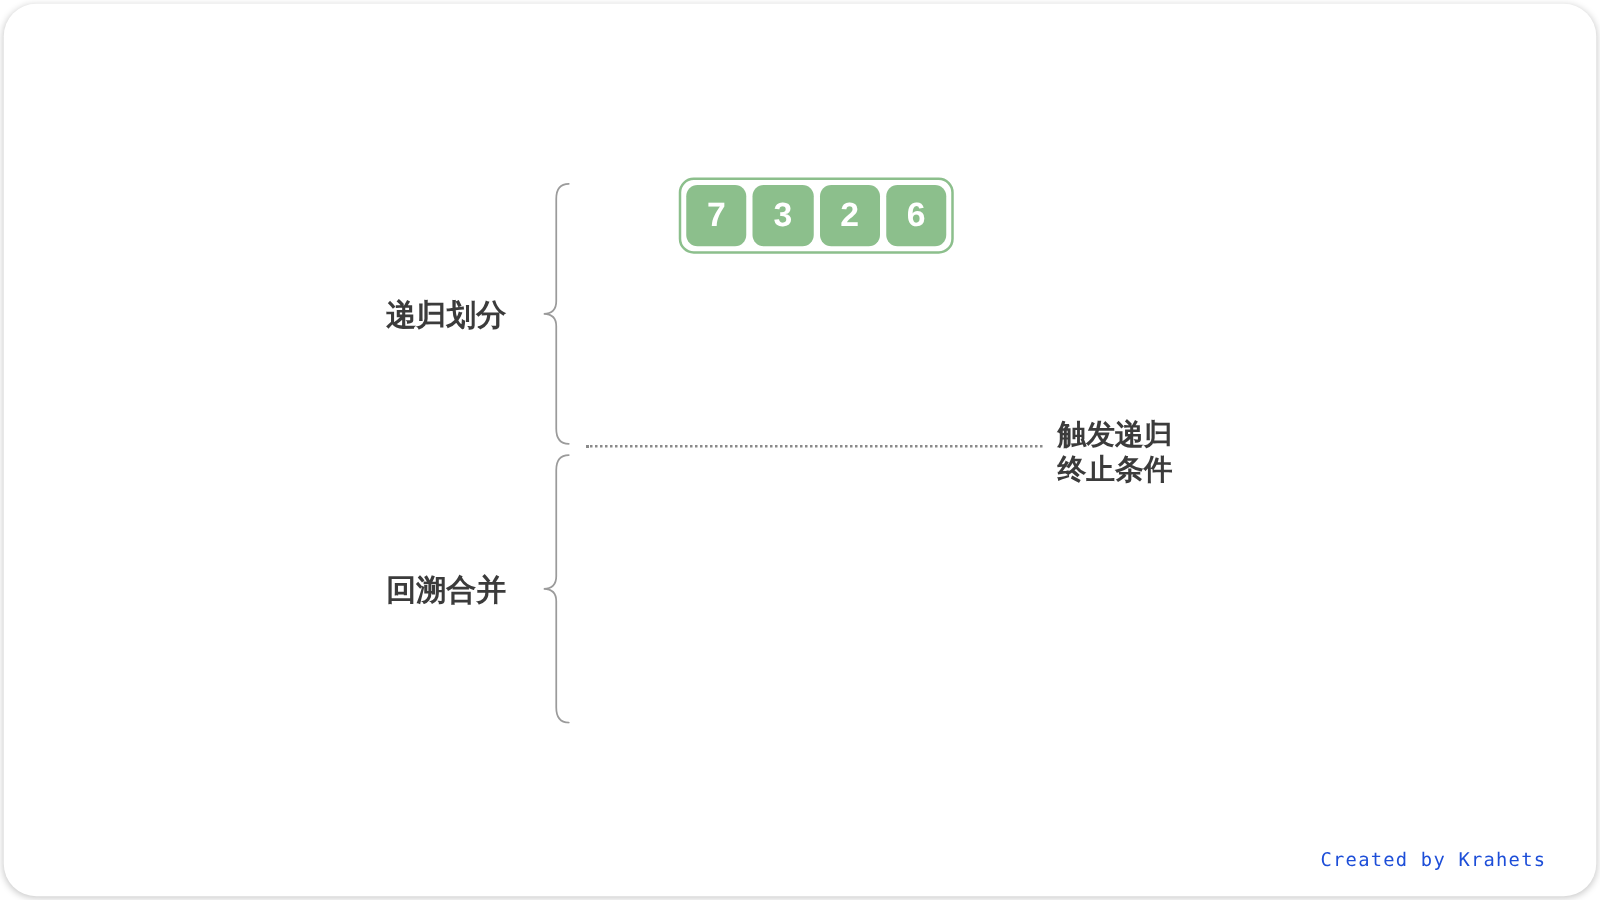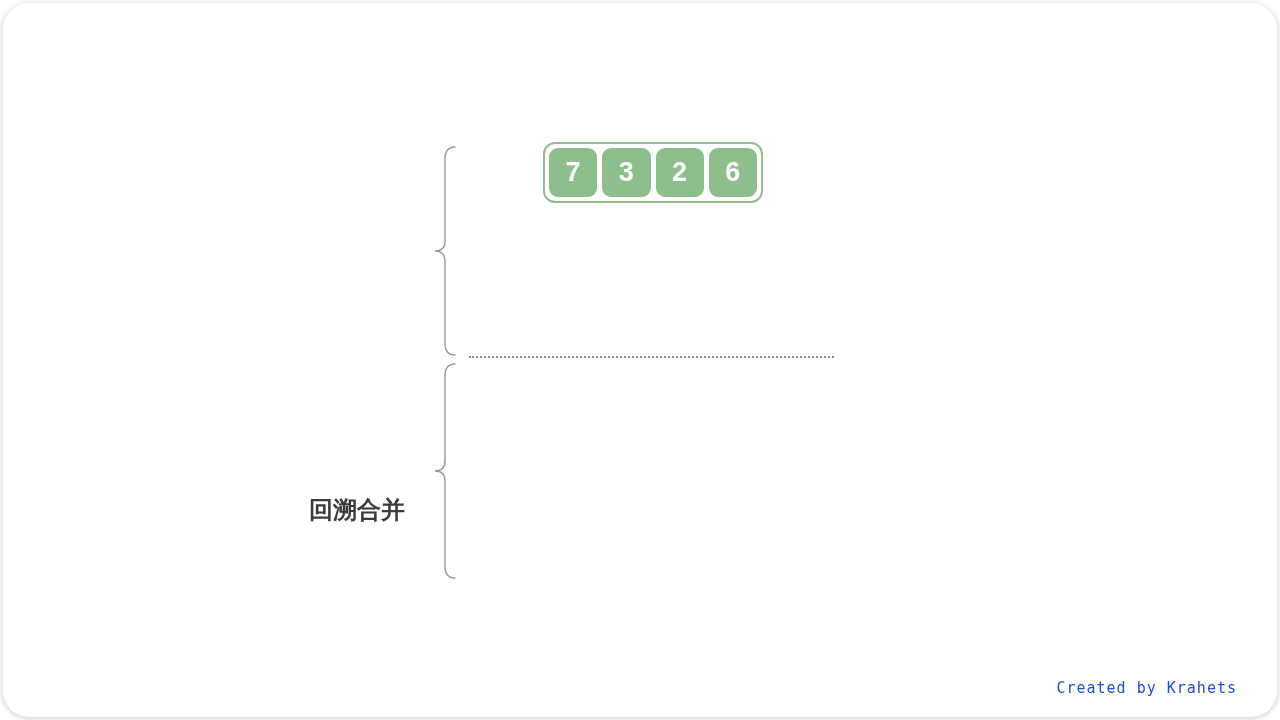--- a/index.html
+++ b/index.html
@@ -57,21 +57,21 @@
     left: 296px;
     width: 116px;
     text-align: center;
     font-size: 24px;
     font-weight: 700;
     color: #3b3b3b;
     letter-spacing: 0px;
     white-space: nowrap;
   }
   .phase-label.top { top: 233px; }
-  .phase-label.bottom { top: 453px; margin-top: 38px; }
+  .phase-label.bottom { top: 453px; }
 
   
   .dotted-line {
     position: absolute;
     left: 466px; top: 353px;
     width: 365px; height: 0;
     border-top: 2px dotted #8a8a8a;
   }
 
   
@@ -117,20 +117,25 @@
   </div>
 
   <svg class="brace" style="left:427px; top:143px;" width="26" height="210" viewBox="0 0 26 210">
     <path d="M25 1 Q15 1 15 13 L15 95 Q15 105 5 105 Q15 105 15 115 L15 197 Q15 209 25 209"></path>
   </svg>
 
   <svg class="brace" style="left:427px; top:360px;" width="26" height="216" viewBox="0 0 26 216">
     <path d="M25 1 Q15 1 15 13 L15 98 Q15 108 5 108 Q15 108 15 118 L15 203 Q15 215 25 215"></path>
   </svg>
 
+  <div class="phase-label top">递归划分</div>
   <div class="phase-label bottom">回溯合并</div>
 
   <div class="dotted-line"></div>
 
+  <div class="terminate-label">
+    <div>触发递归</div>
+    <div>终止条件</div>
+  </div>
 
   <div class="watermark">Created by Krahets</div>
 
 </div>
 
 </body></html>

